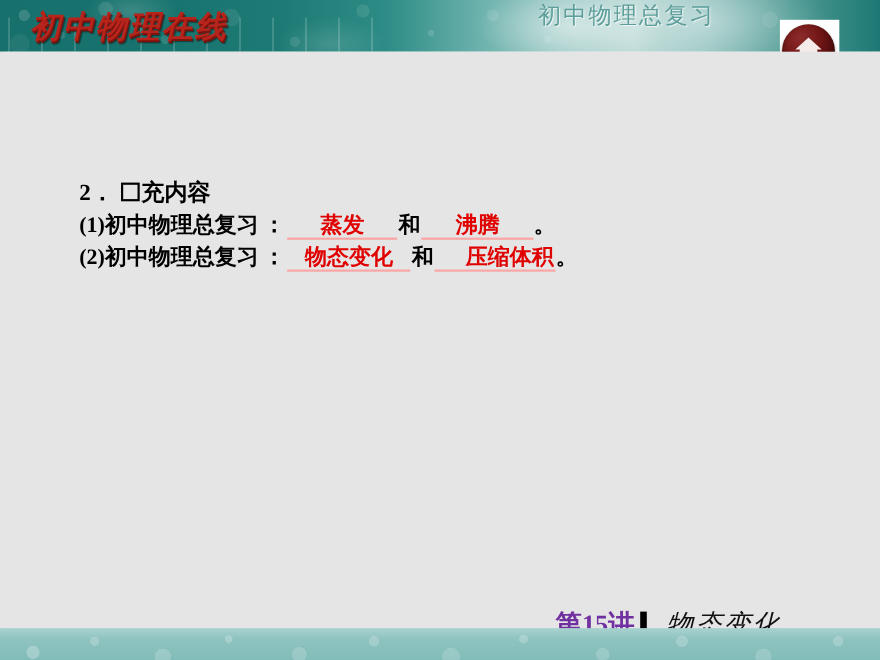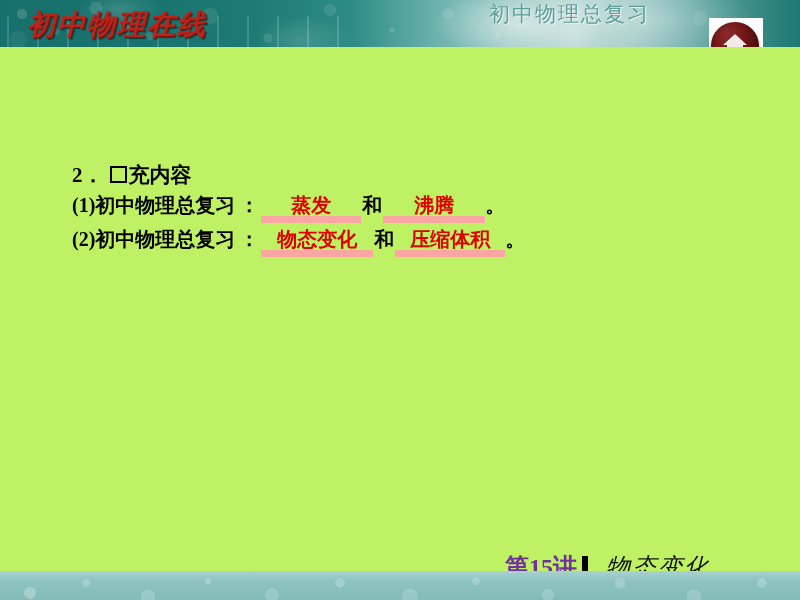--- a/index.html
+++ b/index.html
@@ -157,21 +157,21 @@
     background: linear-gradient(180deg, #1f7a74 0%, #2c8681 40%, #37918b 100%);
   }
 
   
   .content {
     position: absolute;
     left: 0;
     top: 47px;
     width: 800px;
     height: 524px;
-    background: #bef264;
+    background: #e5e5e5;
   }
 
   .body-text {
     position: absolute;
     left: 72px;
     top: 118px;
     font-family: "Liberation Serif", "DejaVu Serif", serif;
     color: #000000;
   }
 
@@ -200,28 +200,28 @@
     border: 2px solid #000;
     vertical-align: -1px;
     margin: 0 2px 0 6px;
     box-sizing: border-box;
   }
   .blank {
     display: inline-block;
     position: relative;
     text-align: center;
     color: #e00000;
-    border-bottom: 7px solid #fca5a5;
+    border-bottom: 2px solid #fca5a5;
     padding: 0 2px 1px 2px;
     vertical-align: baseline;
   }
   .blank.b1 { width: 96px; }
   .blank.b2 { width: 98px; }
   .blank.b3 { width: 108px; }
-  .blank.b4 { width: 106px; }
+  .blank.b4 { width: 106px; text-align: right; }
   .conj {
     color: #000000;
     padding: 0 1px;
   }
   .period {
     color: #000000;
   }
   .colon {
     padding: 0 2px 0 4px;
   }

